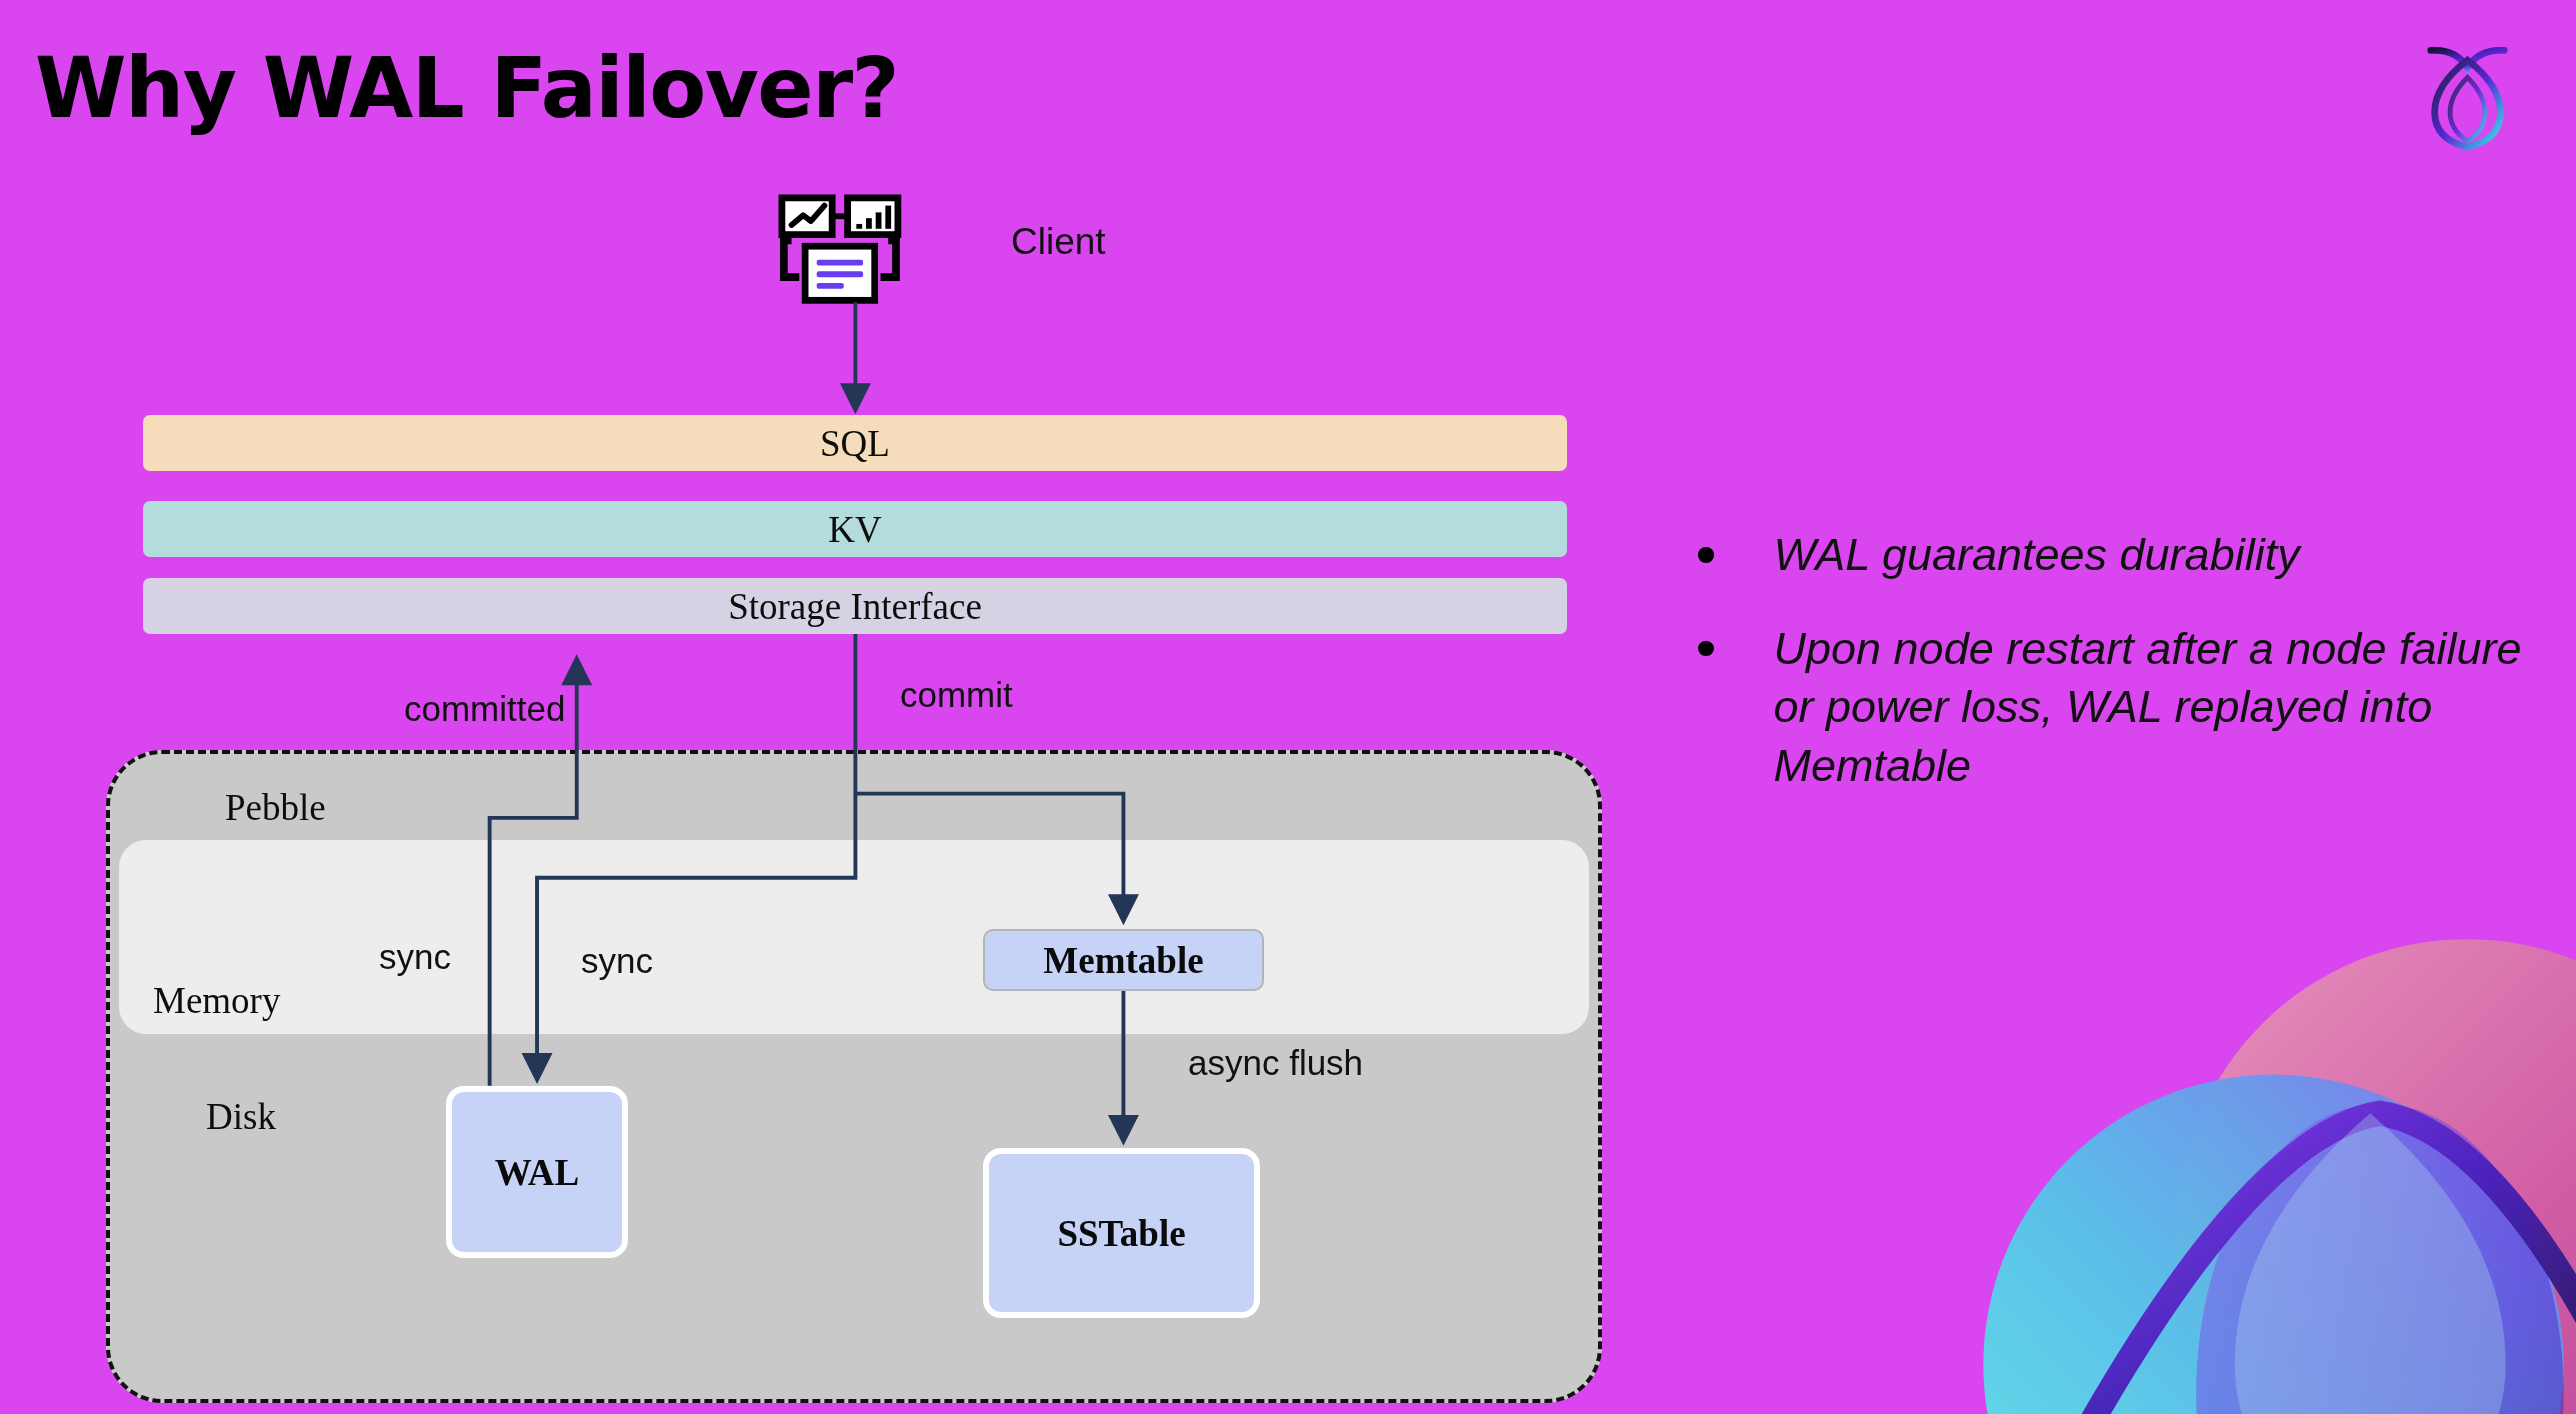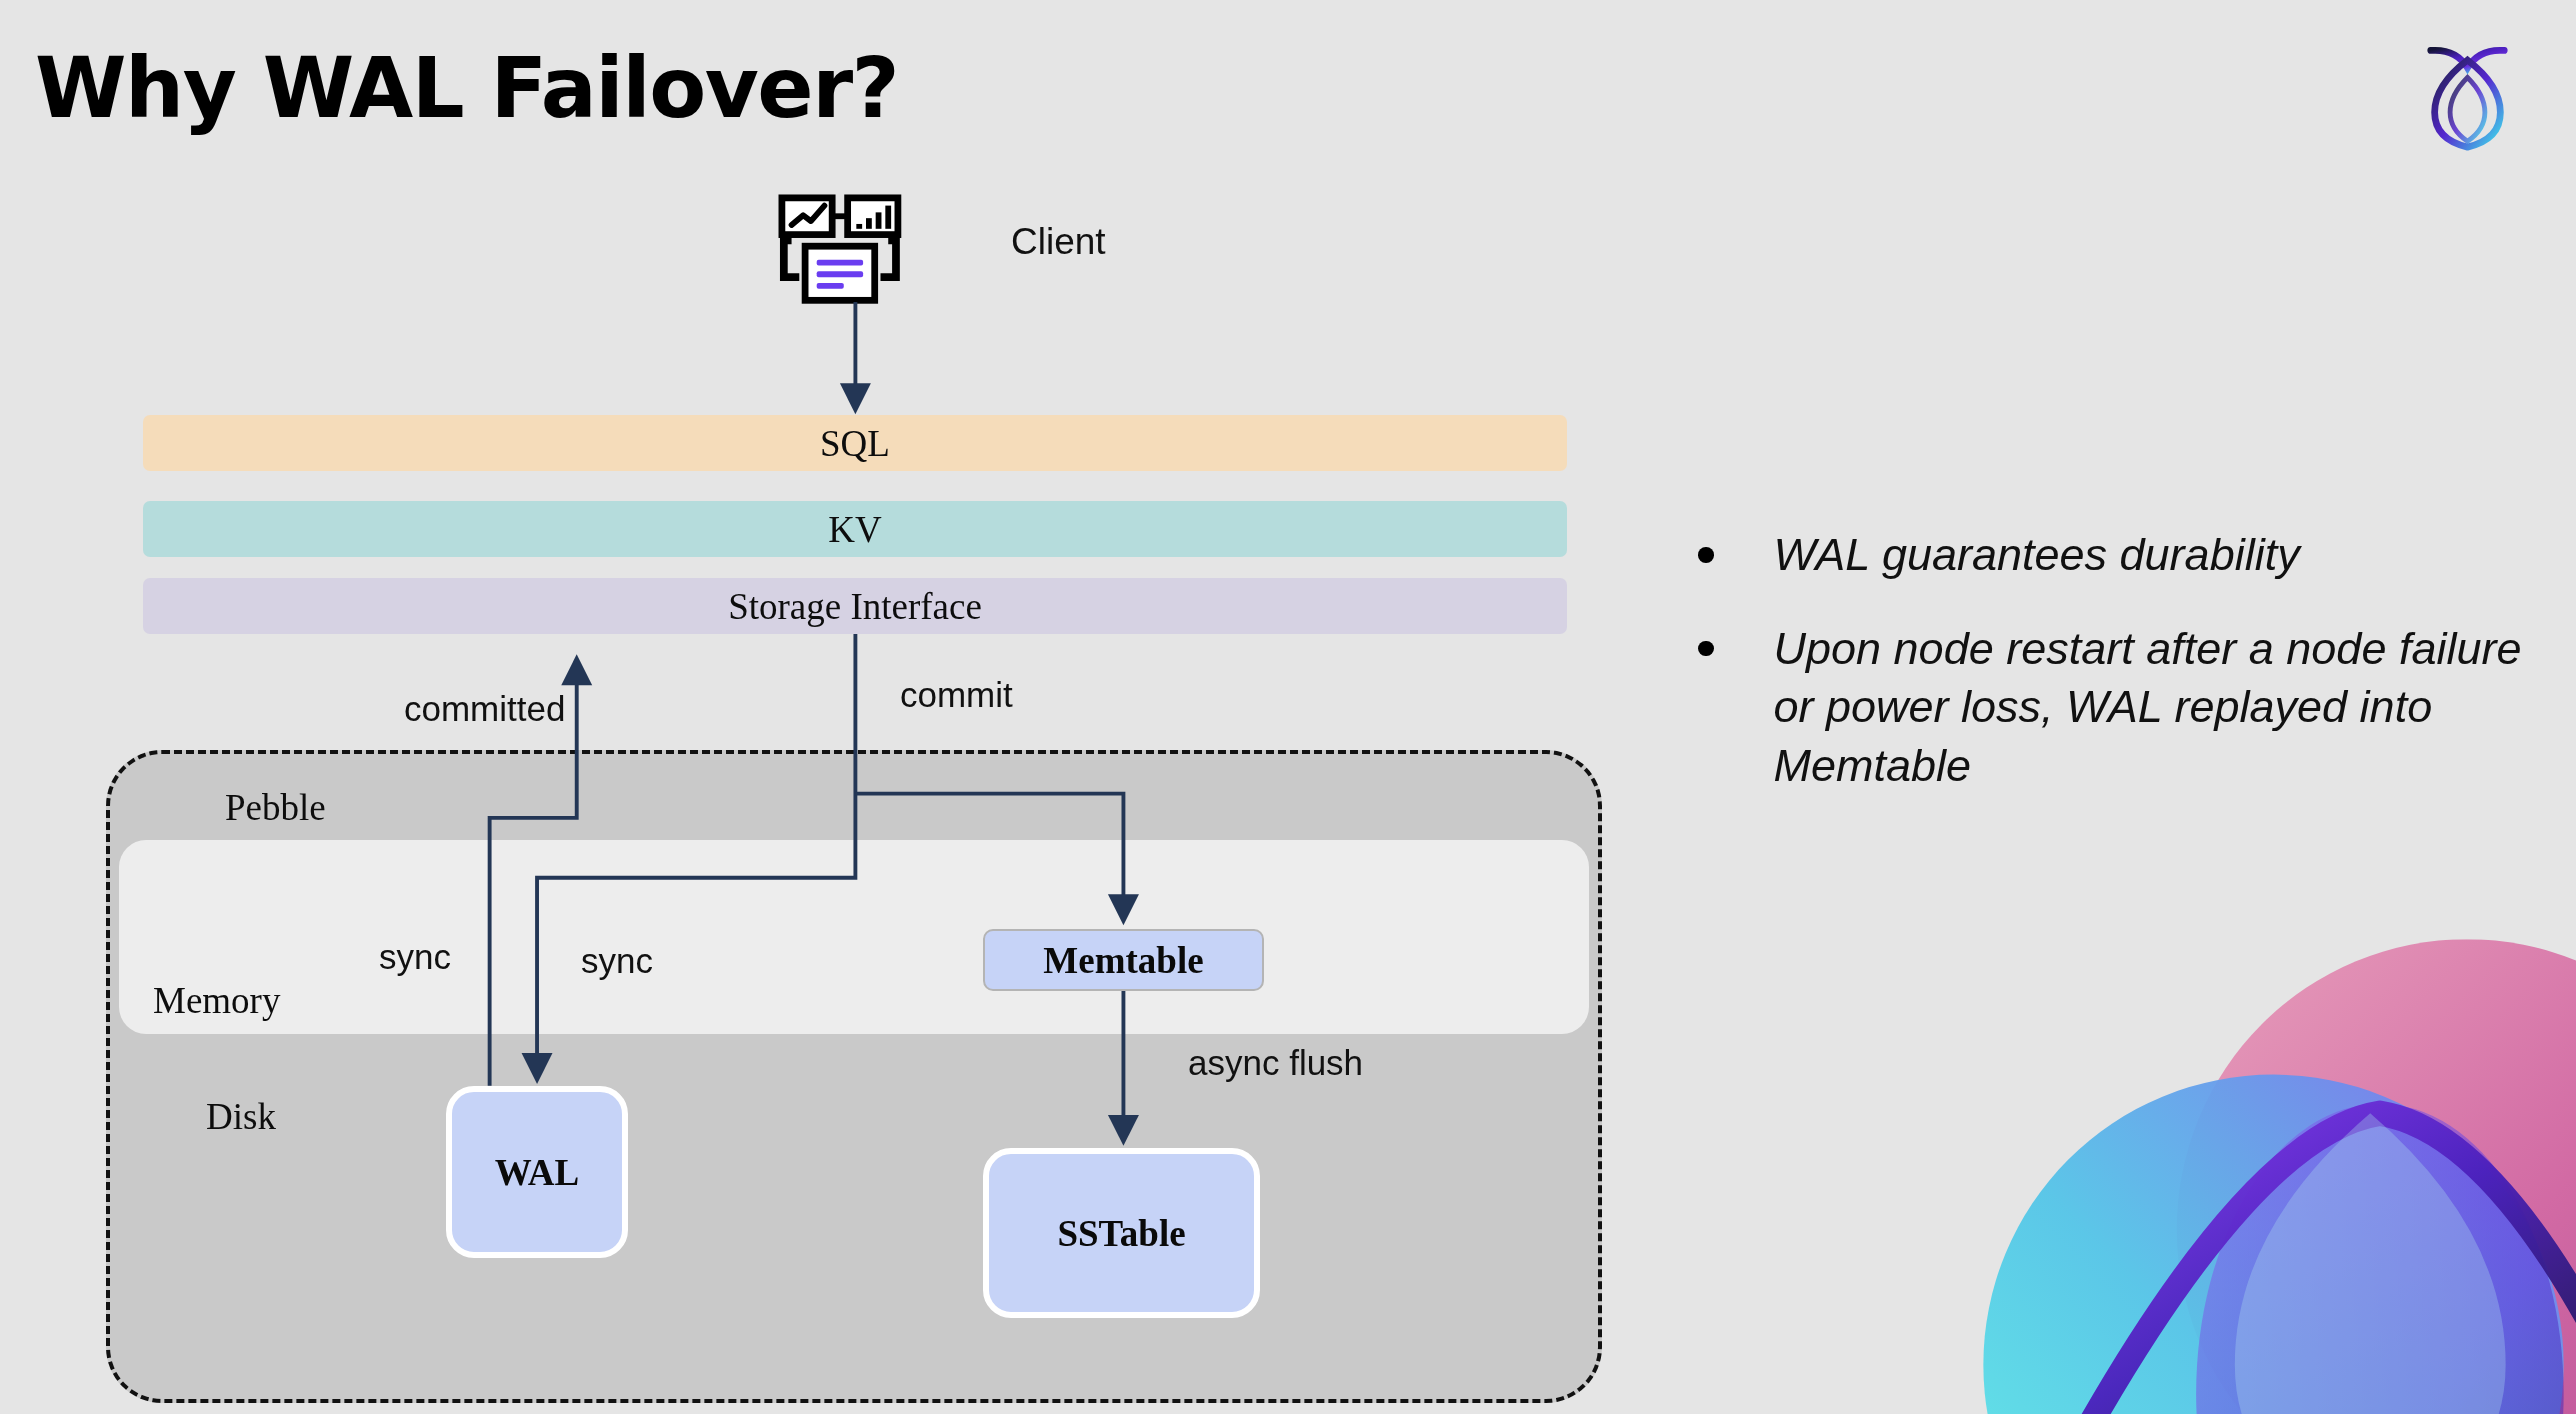--- a/index.html
+++ b/index.html
@@ -10,21 +10,21 @@
   body {
     width: 2576px;
     height: 1415px;
     position: relative;
     overflow: hidden;
     font-family: "Liberation Sans", sans-serif;
   }
   .slide {
     position: absolute;
     inset: 0;
-    background: #e5e5e5;
+    background: #d946ef;
     overflow: hidden;
   }
 
   
   #slide-title {
     position: absolute;
     left: 35px;
     top: 45px;
     font-family: "DejaVu Sans", sans-serif;
     font-weight: 700;
@@ -144,21 +144,21 @@
     font-family: "Liberation Serif", serif;
     font-size: 37px;
     color: #0d0d0d;
   }
 
   
   .store-box {
     position: absolute;
     background: #c6d3f7;
     border: 6.8px solid #ffffff;
-    border-radius: 28px;
+    border-radius: 18px;
     display: flex;
     align-items: center;
     justify-content: center;
     font-family: "Liberation Serif", serif;
     font-weight: 700;
     font-size: 37px;
     color: #0a0a0a;
     box-sizing: border-box;
   }
   #box-memtable {

